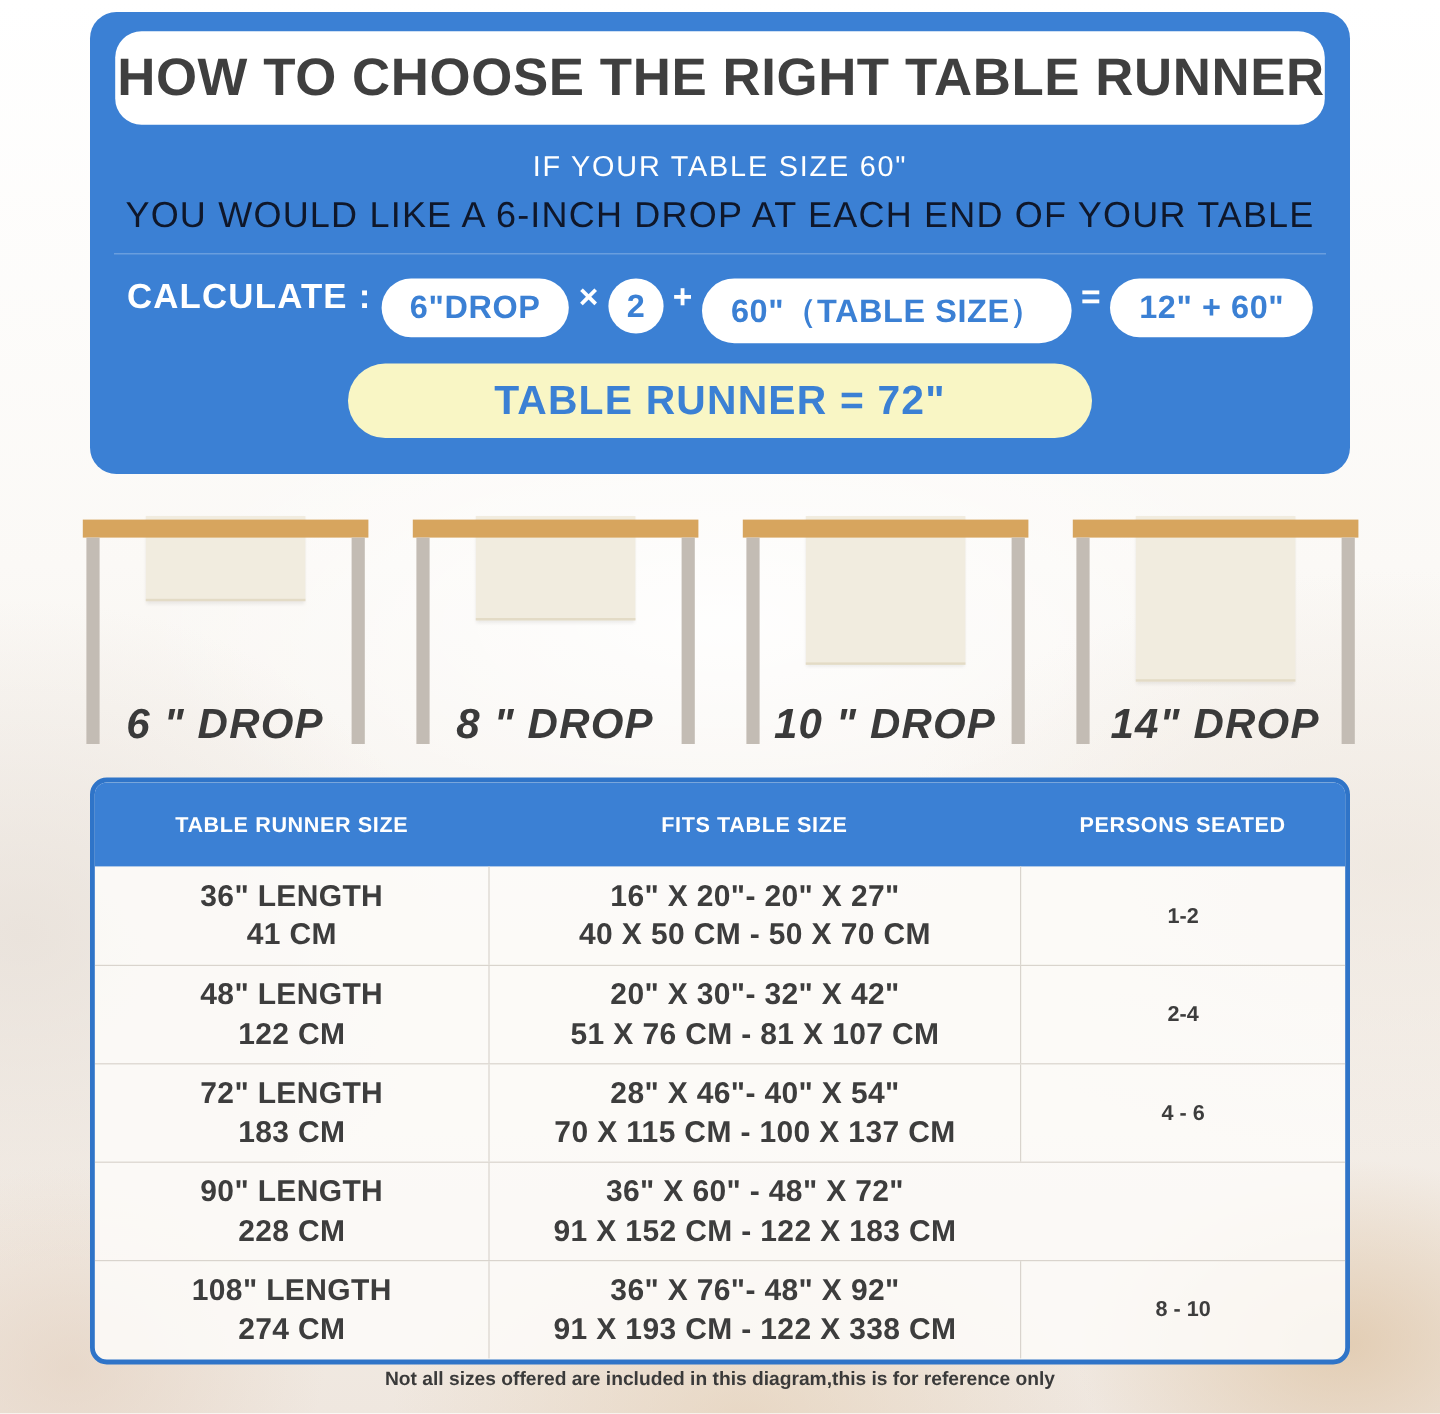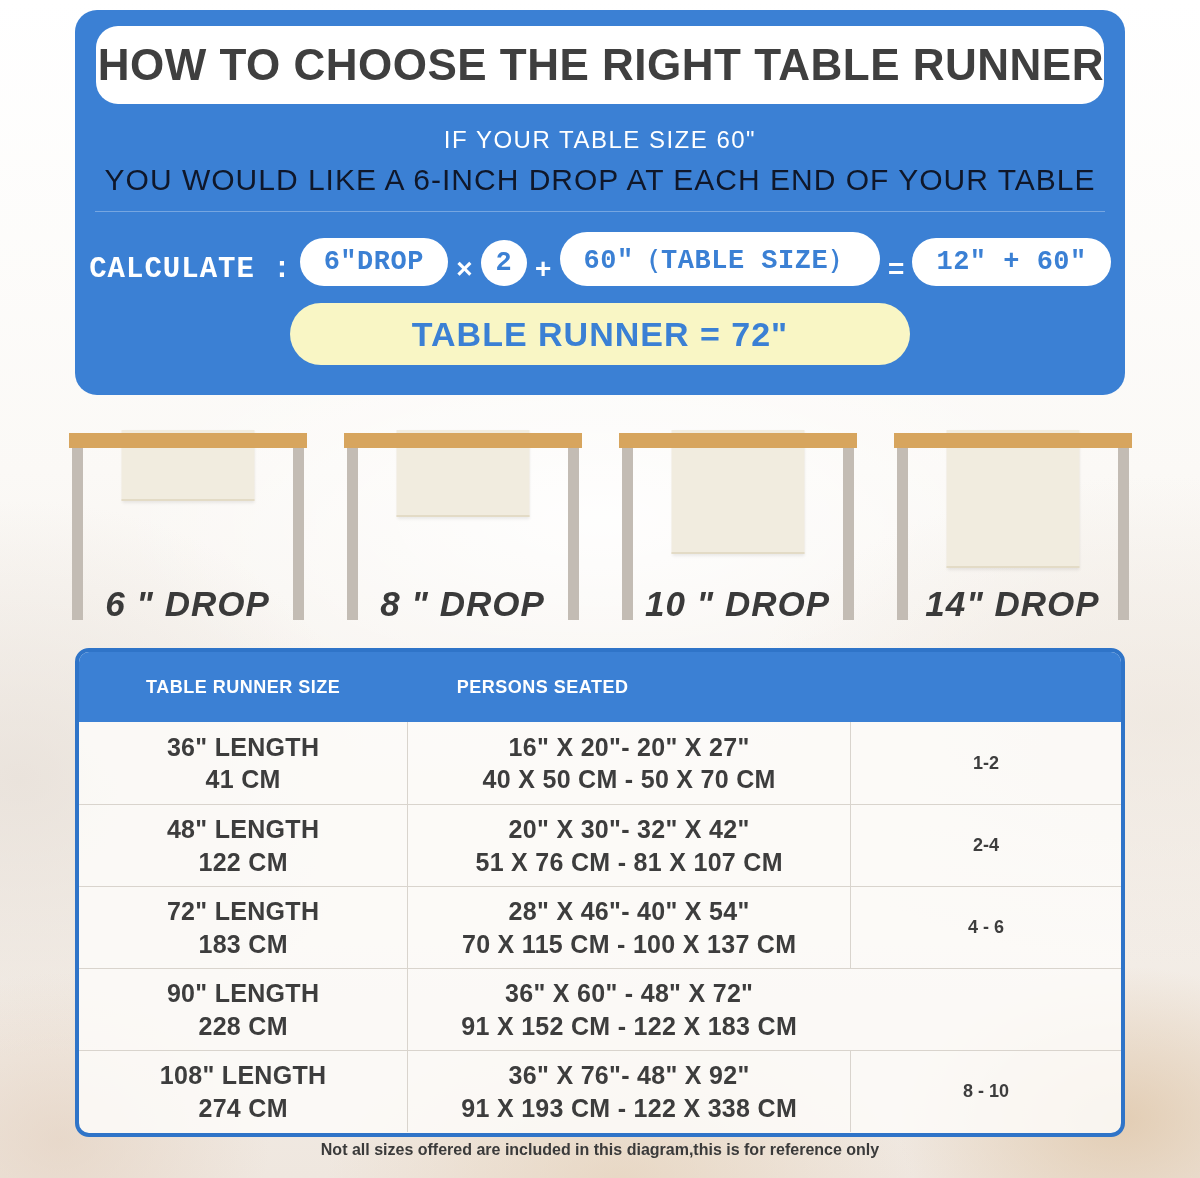--- a/index.html
+++ b/index.html
@@ -25,21 +25,21 @@
   }
   .title-box {
     margin-top:16px; width:1008px; height:78px; background:#ffffff; border-radius:22px;
     display:flex; align-items:center; justify-content:flex-end;
   }
   .title { font-size:44px; font-weight:900; color:#3f3f3f; letter-spacing:0.5px; white-space:nowrap; }
   .sub1 { margin-top:22px; color:#ffffff; font-size:24px; letter-spacing:1.5px; }
   .sub2 { margin-top:9px;  color:#0f172a; font-size:30px; letter-spacing:1px; }
   .hdr-divider { margin-top:14px; width:1010px; height:1px; background:rgba(255,255,255,0.3); }
 
-  .calc-row { margin-top:20px; display:flex; align-items:flex-end; gap:8px; white-space:nowrap;font-family:Liberation Mono, monospace; }
+  .calc-row { margin-top:20px; display:flex; align-items:flex-start; gap:8px; white-space:nowrap; }
   .calc-label { color:#ffffff; font-weight:800; font-size:29px; letter-spacing:1px; }
   .pill {
     background:#ffffff; color:#3b80d4; font-weight:800; border-radius:28px;
     padding:9px 24px; font-size:27px; letter-spacing:0.5px;
   }
   .op { color:#ffffff; font-weight:700; font-size:28px; }
   .circle {
     background:#ffffff; color:#3b80d4; font-weight:800; width:46px; height:46px;
     border-radius:50%; display:flex; align-items:center; justify-content:center; font-size:27px;
   }
@@ -157,20 +157,21 @@
       <div class="leg leg-left"></div>
       <div class="leg leg-right"></div>
       <div class="drop-label">14" DROP</div>
     </div>
 
   </div>
 
   <div class="size-chart">
     <div class="chart-header">
       <div class="hcell c1">TABLE RUNNER SIZE</div>
+      <div class="hcell c2">FITS TABLE SIZE</div>
       <div class="hcell c3">PERSONS SEATED</div>
     </div>
 
     <div class="chart-body">
 
       <div class="chart-row">
         <div class="cell c1">
           <div class="cell-line">36" LENGTH</div>
           <div class="cell-line">41 CM</div>
         </div>

